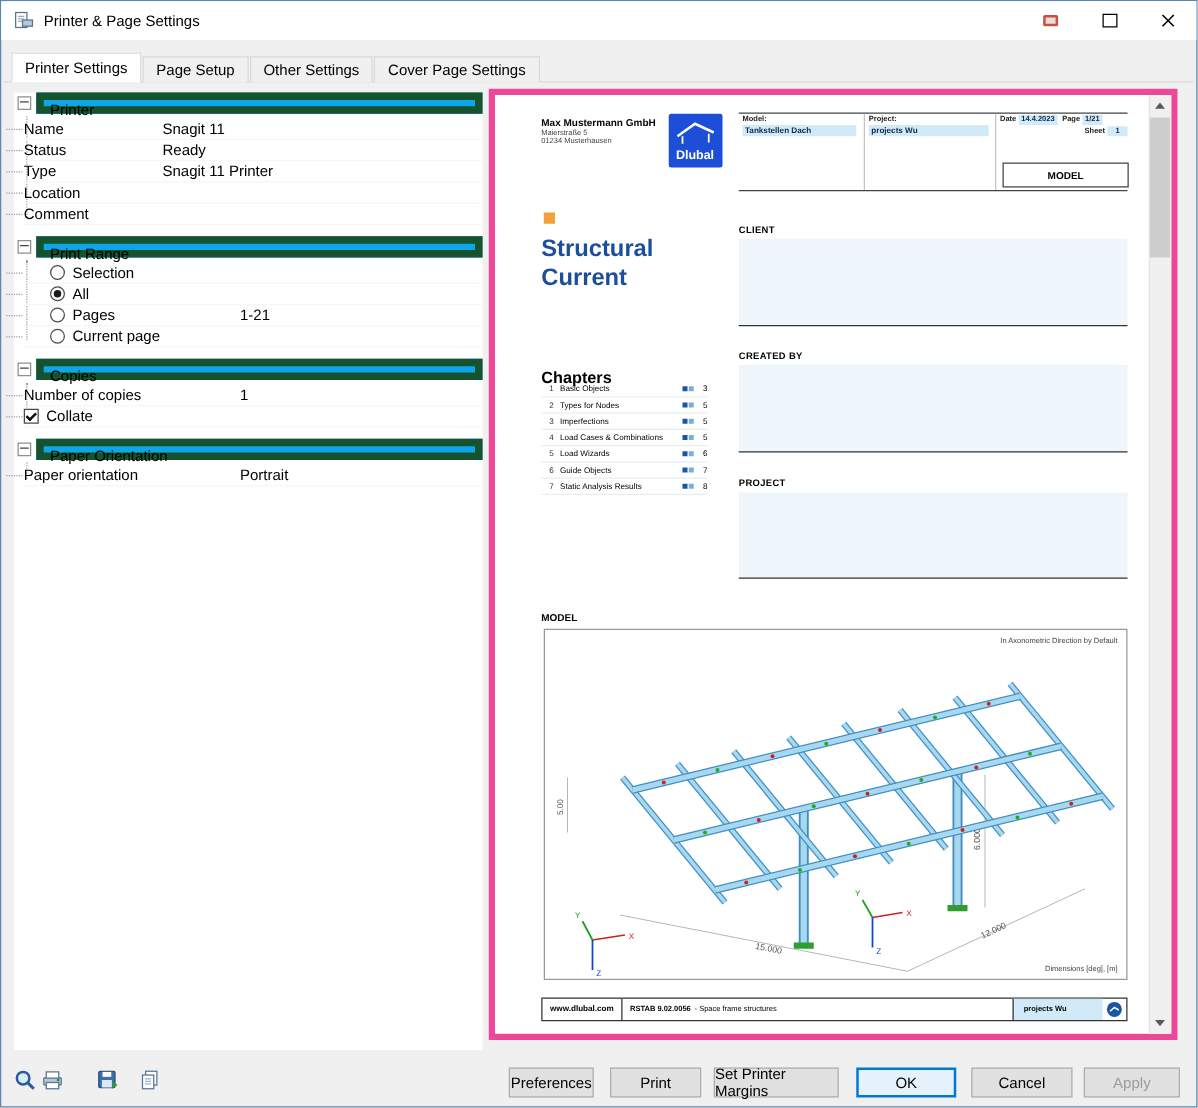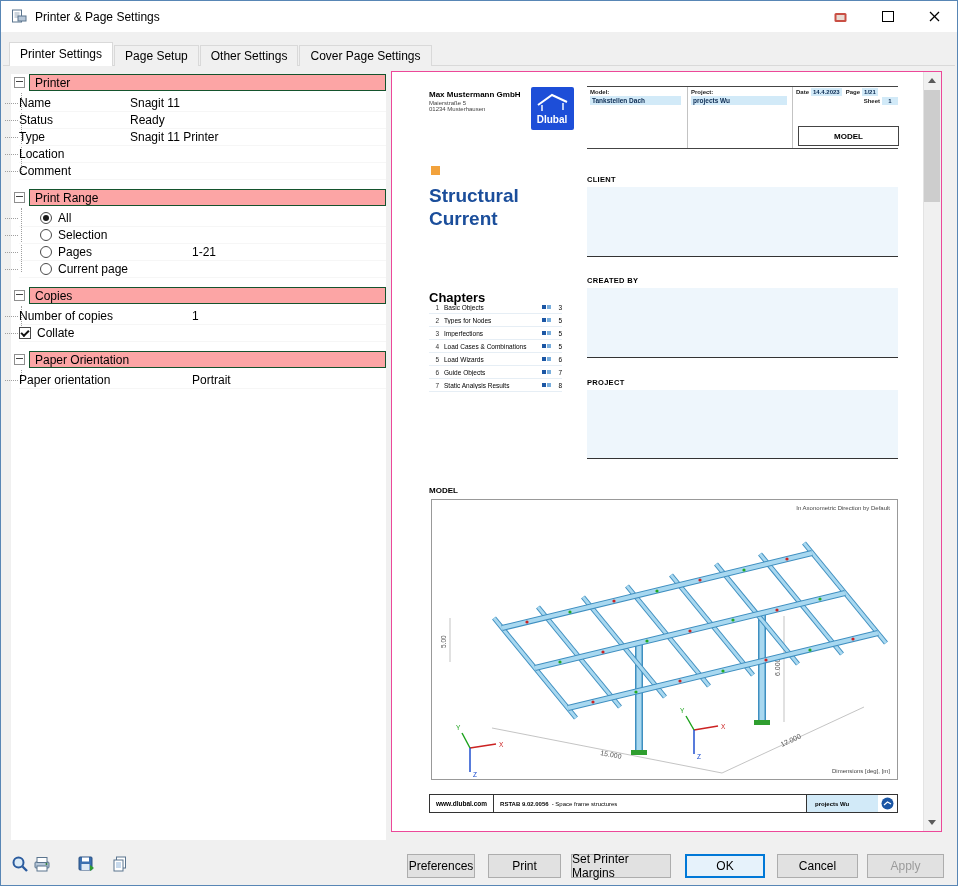--- a/index.html
+++ b/index.html
@@ -13,35 +13,35 @@
 .tabline{position:absolute;left:2px;right:2px;top:64px;border-top:1px solid #d9d9d9}
 .tabbar{position:absolute;left:8px;top:42px;height:23px;display:flex;align-items:flex-end;z-index:3}
 .tab{height:20px;line-height:20px;padding:0 10px;font-size:12px;background:#f0f0f0;border:1px solid #d9d9d9;border-bottom:none;margin-right:1px;cursor:pointer}
 .tab.active{height:23px;line-height:22px;background:#fff}
 
 .left-panel{position:absolute;left:10px;top:73px;width:375px;bottom:45px;background:#fff;font-size:12px}
 .group{margin-bottom:9px}
 .ghdr{display:flex;align-items:center;height:17px;margin-bottom:4px}
 .minusbox{width:9px;height:9px;border:1px solid #8f8f8f;background:#fff;position:relative;margin:0 4px 0 3px;flex:none;cursor:pointer}
 .minusbox::before{content:"";position:absolute;left:1px;right:1px;top:3px;border-top:1px solid #444}
-.gbar{flex:1;height:17px;line-height:16px;padding-left:5px;background:#fca5a5;border:1px solid #14532d;box-sizing:border-box}
+.gbar{flex:1;height:17px;line-height:16px;padding-left:5px;background:#0ea5e9;border:6px solid #14532d;box-sizing:border-box}
 .grows{position:relative;padding-left:8px}
 .grows::before{content:"";position:absolute;left:10px;top:-2px;bottom:6px;border-left:1px dotted #9f9f9f}
 .prow{position:relative;display:flex;align-items:center;height:16px;border-bottom:1px solid #f6f6f6}
 .prow::before{content:"";position:absolute;left:-14px;width:13px;top:8px;border-top:1px dotted #9f9f9f}
 .plabel{width:111px;flex:none}
 .plabel-w{width:173px;flex:none}
 .pvalue{flex:1}
 .orow{padding-left:21px}
 .radio{width:12px;height:12px;border:1px solid #4a4a4a;border-radius:50%;background:#fff;margin-right:6px;flex:none;position:relative;box-sizing:border-box;cursor:pointer}
 .radio.on::after{content:"";position:absolute;left:2px;top:2px;width:6px;height:6px;border-radius:50%;background:#1a1a1a}
 .cb{width:12px;height:12px;border:1px solid #4a4a4a;background:#fff;margin-right:6px;flex:none;position:relative;box-sizing:border-box;cursor:pointer}
 .cb::after{content:"";position:absolute;left:1px;top:2px;width:6px;height:3px;border-left:2px solid #111;border-bottom:2px solid #111;transform:rotate(-45deg)}
 
-.preview{position:absolute;left:390px;top:70px;width:551px;height:761px;background:#fff;border:1px solid #ec4899;box-sizing:border-box}
+.preview{position:absolute;left:390px;top:70px;width:551px;height:761px;background:#fff;border:5px solid #ec4899;box-sizing:border-box}
 .page{position:absolute;left:0;top:0;right:17px;bottom:0;overflow:hidden}
 .scroll{position:absolute;right:0;top:0;bottom:0;width:17px;background:#f0f0f0;border-left:1px solid #e3e3e3}
 .sarrow{position:absolute;left:0;width:16px;height:17px;display:flex;align-items:center;justify-content:center;cursor:pointer}
 .tri-up{width:0;height:0;border-left:4px solid transparent;border-right:4px solid transparent;border-bottom:5px solid #5a5a5a}
 .tri-down{width:0;height:0;border-left:4px solid transparent;border-right:4px solid transparent;border-top:5px solid #5a5a5a}
 .sthumb{position:absolute;left:0;top:18px;width:16px;height:112px;background:#cdcdcd;cursor:pointer}
 .hlbl{font-size:6px;font-weight:bold;color:#222;padding:2px 0 1px 3px}
 .hval{font-size:6.5px;font-weight:bold;color:#0a2a52;background:#d2eaf8;margin:0 6px 0 3px;padding:1px 2px;min-height:7px}
 .dlbl{font-size:6px;color:#222;padding:2px 1px 0 3px;font-weight:bold}
 .dval{font-size:6px;font-weight:bold;color:#0a2a52;background:#d2eaf8;margin:1px 1px 0 1px;padding:1px 2px}
@@ -130,26 +130,26 @@
     </div>
   </div>
 
   <div class="group">
     <div class="ghdr">
       <span class="minusbox"></span>
       <div class="gbar">Print Range</div>
     </div>
     <div class="grows">
       <div class="prow orow">
+        <span class="radio"></span>
+        <span>Selection</span>
+      </div>
+      <div class="prow orow">
         <span class="radio on"></span>
         <span>All</span>
-      </div>
-      <div class="prow orow">
-        <span class="radio"></span>
-        <span>Selection</span>
       </div>
       <div class="prow orow">
         <span class="radio"></span>
         <span>Pages</span>
         <span class="abs" style="left:173px">1-21</span>
       </div>
       <div class="prow orow">
         <span class="radio"></span>
         <span>Current page</span>
       </div>

